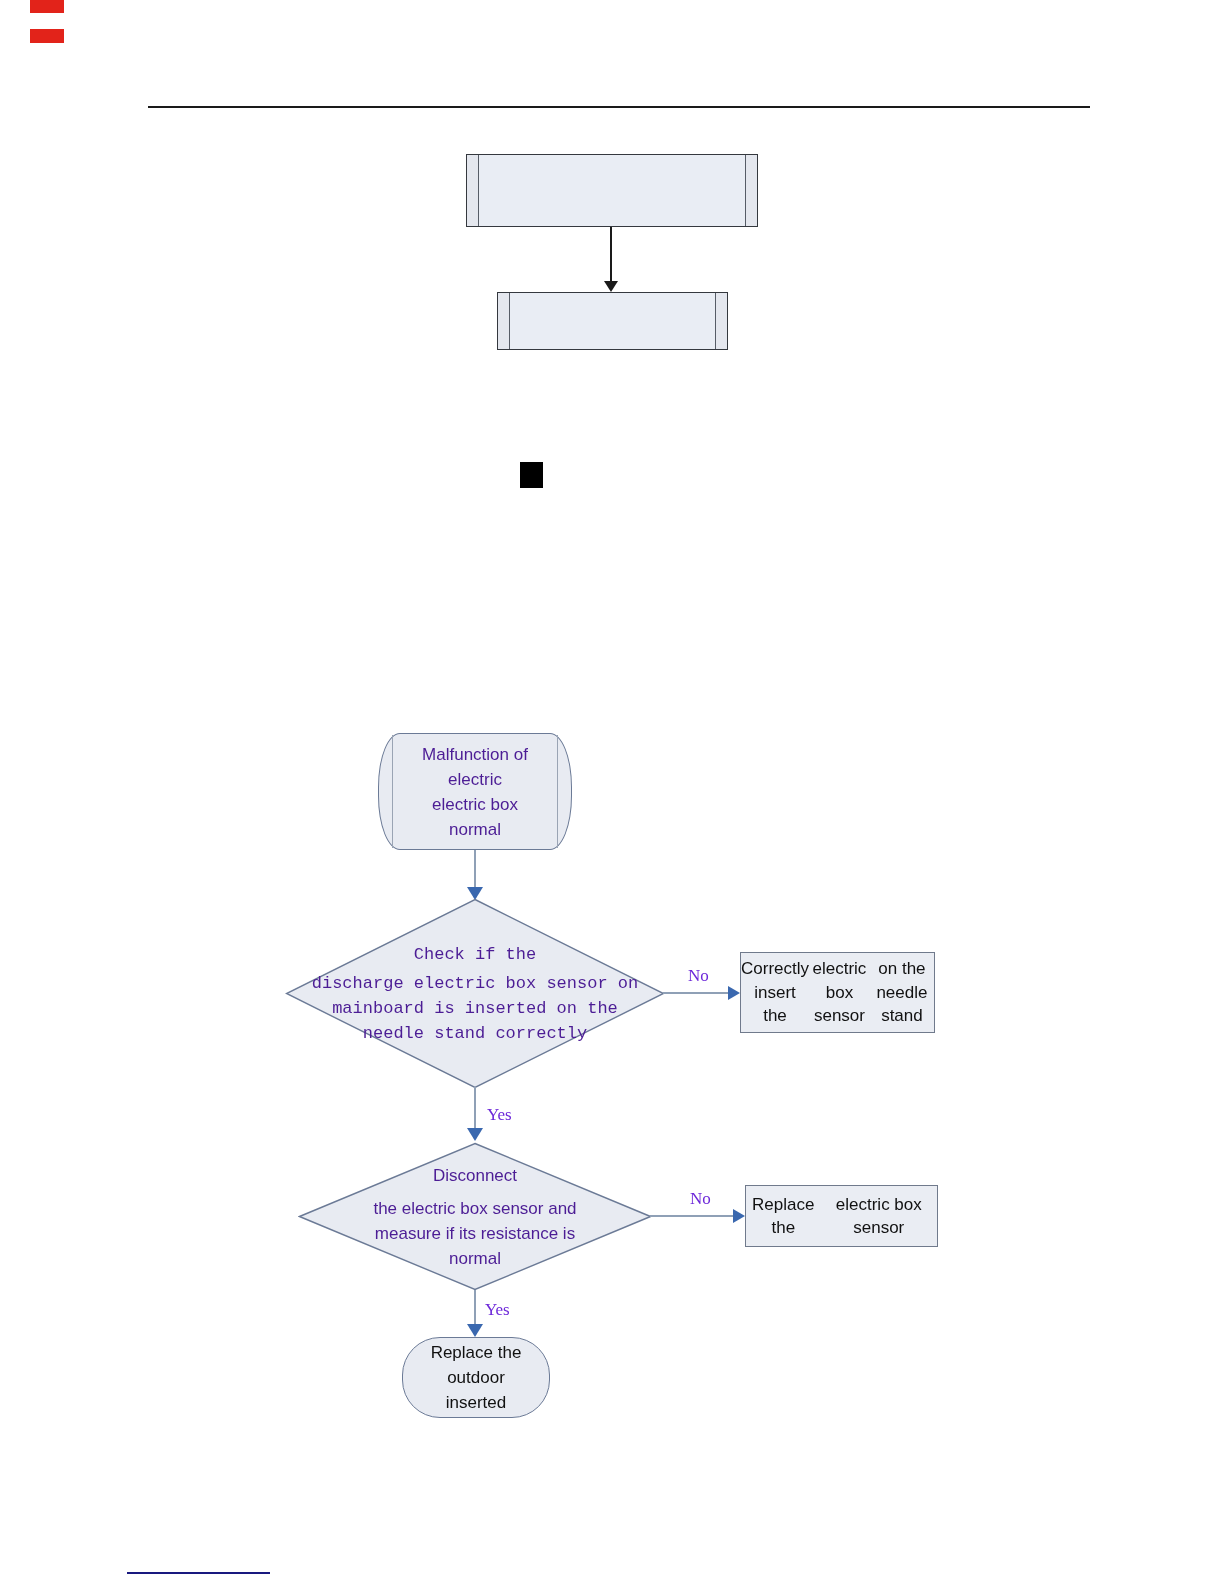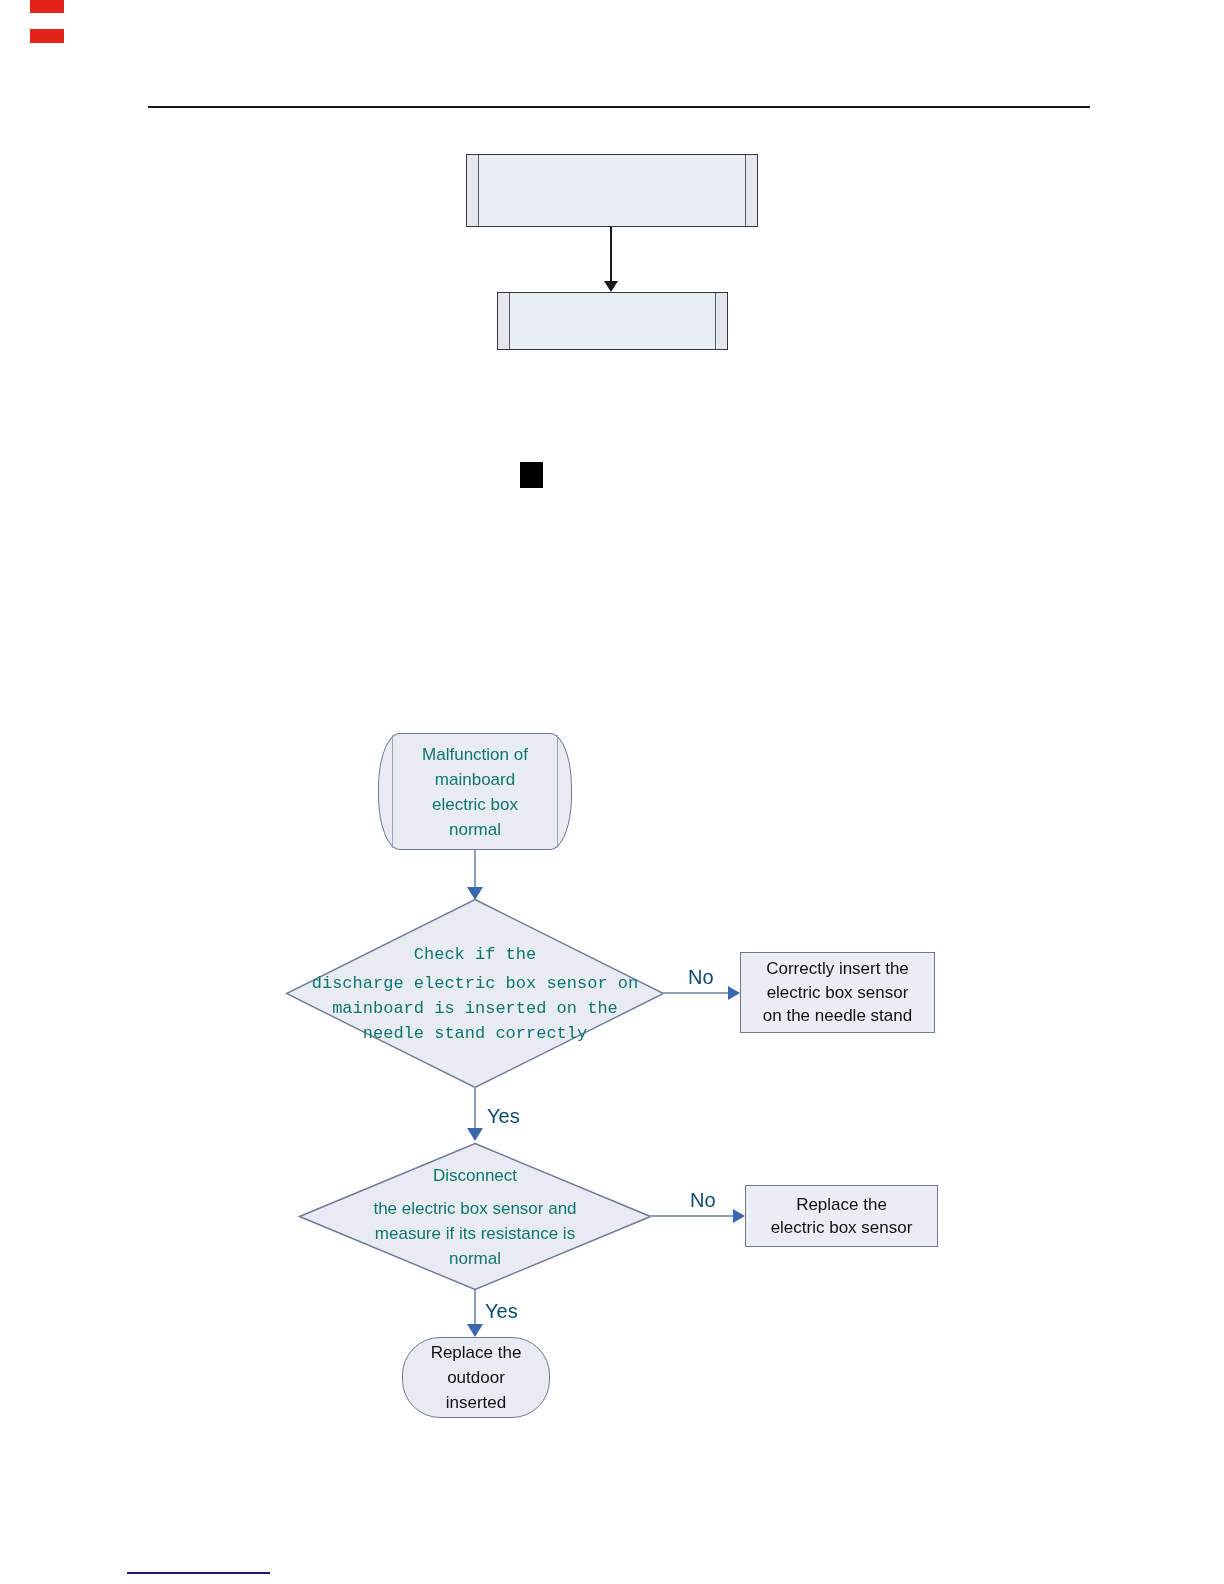--- a/index.html
+++ b/index.html
@@ -22,43 +22,43 @@
   .strip.r{right:0;border-left:1px solid #565c66;}
   .tbox-label{position:absolute;left:0;top:0;right:0;bottom:0;display:flex;align-items:center;justify-content:center;font-size:16px;}
   
   .vline-black{position:absolute;left:610px;top:227px;width:2px;height:55px;background:#1a1a1a;}
   .tri-down-black{position:absolute;left:604px;top:281px;width:0;height:0;
     border-left:7px solid transparent;border-right:7px solid transparent;border-top:11px solid #1a1a1a;}
   
   .bullet-square{position:absolute;left:520px;top:462px;width:23px;height:26px;background:#000;}
   
   .node-text{position:absolute;display:flex;flex-direction:column;align-items:center;justify-content:center;
-    text-align:center;font-size:17px;line-height:25px;color:#0f766e;}
+    text-align:center;font-size:17px;line-height:25px;color:#4c1d95;}
   .node-text .tl{white-space:nowrap;}
   .term{position:absolute;left:378px;top:733px;width:194px;height:117px;background:#e8ebf2;
     border:1.4px solid #6b7a96;border-radius:22px/54px;box-sizing:border-box;}
   .seam{position:absolute;top:1px;bottom:1px;width:1px;background:#9aa4b4;}
   .seam.sl{left:13px;}
   .seam.sr{right:13px;}
   .dsvg{position:absolute;}
   .abox{position:absolute;background:#eaedf3;border:1.3px solid #707a8c;box-sizing:border-box;
-    display:flex;flex-direction:column;align-items:center;justify-content:center;text-align:center;
+    display:flex;flex-direction:row;align-items:center;justify-content:center;text-align:center;
     font-size:17px;line-height:23.5px;}
   .endcap{position:absolute;left:402px;top:1337px;width:148px;height:81px;background:#e8ebf2;
     border:1.4px solid #6b7a96;border-radius:38px;box-sizing:border-box;
     display:flex;flex-direction:column;align-items:center;justify-content:center;text-align:center;
     font-size:17px;line-height:25px;}
   
   .conn-v{position:absolute;width:1.5px;background:#8fa0b6;}
   .conn-h{position:absolute;height:1.5px;background:#8fa0b6;}
   .tri-down-blue{position:absolute;width:0;height:0;
     border-left:8px solid transparent;border-right:8px solid transparent;border-top:13px solid #3a68af;}
   .tri-right-blue{position:absolute;width:0;height:0;
     border-top:7px solid transparent;border-bottom:7px solid transparent;border-left:12px solid #3a68af;}
-  .branch-label{position:absolute;font-size:20px;color:#0c4a6e;white-space:nowrap;}
+  .branch-label{position:absolute;font-size:17px;color:#6d28d9;white-space:nowrap;font-family:Liberation Serif, serif;}
   
   .footnote-rule{position:absolute;left:127px;top:1572px;width:143px;height:2px;background:#19197f;}
 </style>
 </head>
 <body>
 
 <div class="page">
 
   <div class="red-mark m1"></div>
   <div class="red-mark m2"></div>
@@ -79,21 +79,21 @@
   </div>
 
   <div class="bullet-square"></div>
 
   <div class="term">
     <span class="seam sl"></span>
     <span class="seam sr"></span>
   </div>
   <div class="node-text" style="left:392px;top:733px;width:166px;height:117px;">
     <div class="tl">Malfunction of</div>
-    <div class="tl">mainboard</div>
+    <div class="tl">electric</div>
     <div class="tl">electric box</div>
     <div class="tl">normal</div>
   </div>
 
   <div class="conn-v" style="left:474px;top:850px;height:38px;"></div>
   <div class="tri-down-blue" style="left:467px;top:887px;"></div>
 
   <svg class="dsvg" style="left:285px;top:898px;" width="380" height="191" viewBox="0 0 380 191">
     <polygon points="190,1.5 378.5,95.5 190,189.5 1.5,95.5" fill="#e8ebf2" stroke="#6b7a96" stroke-width="1.4"></polygon>
   </svg>

